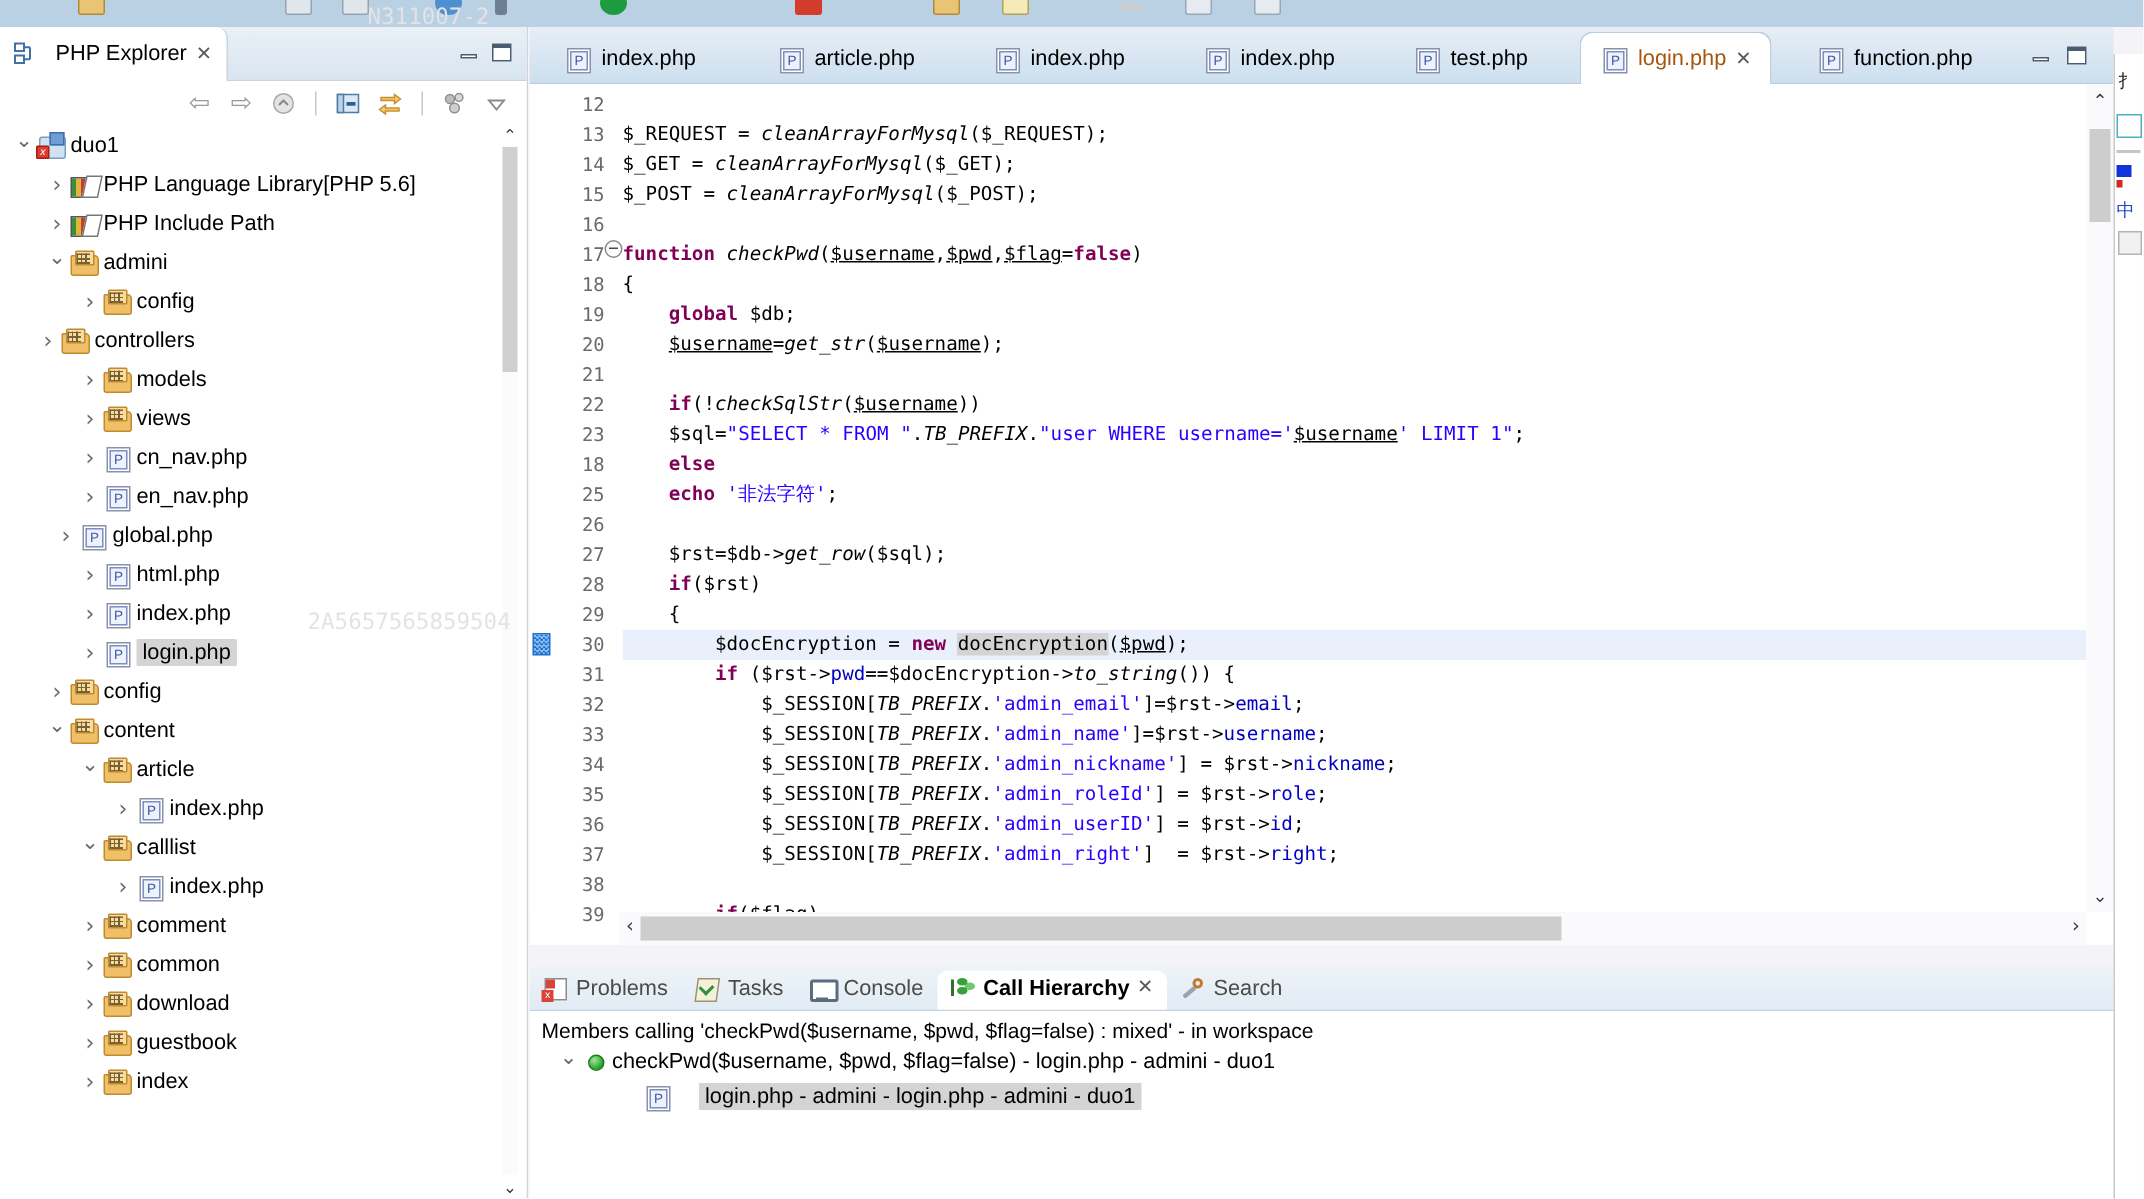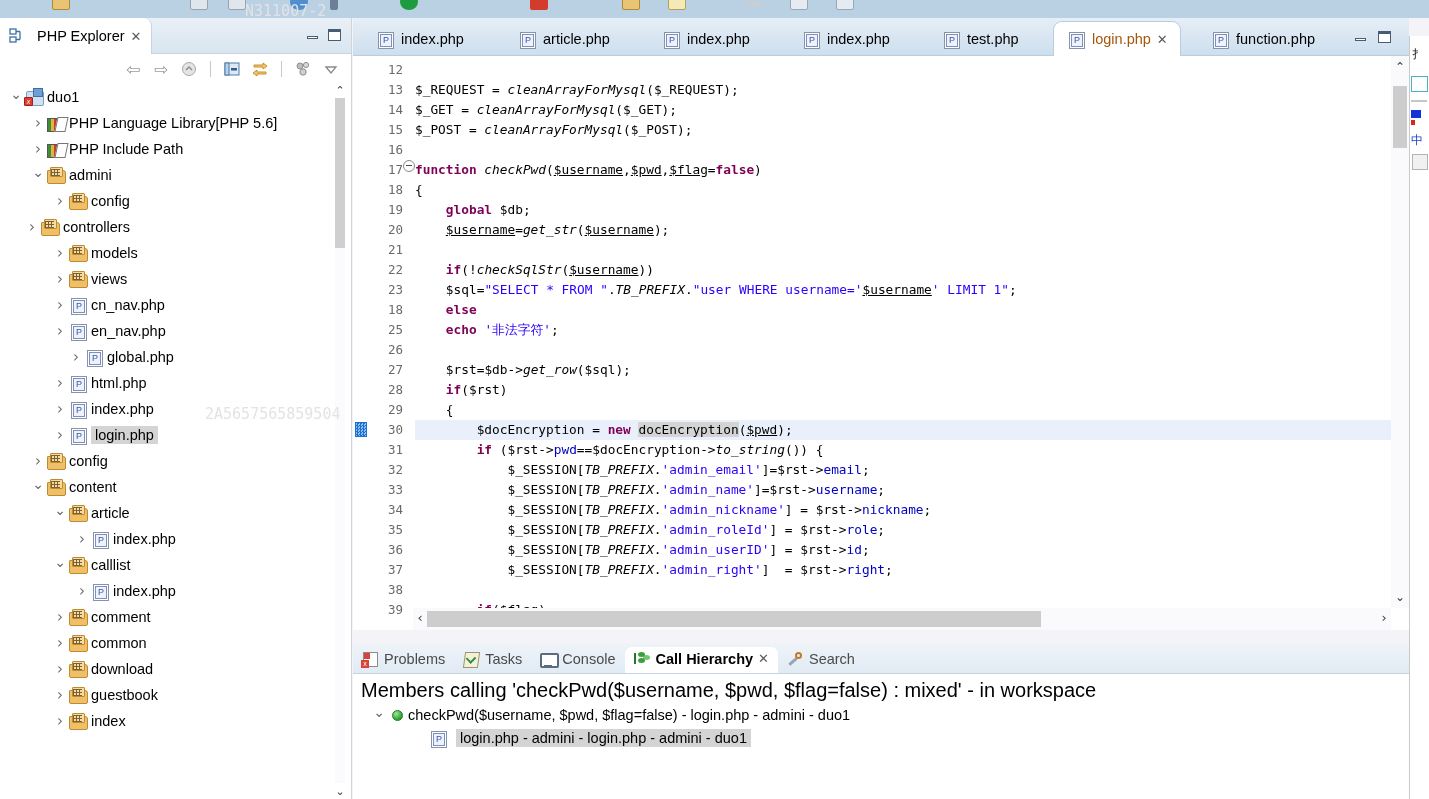--- a/index.html
+++ b/index.html
@@ -314,33 +314,33 @@
     background:#2f6f2f;}
   .ic-call i { position:absolute; left:5px; top:1px; width:7px; height:5px; background:#3aa03a;
     border-radius:50%; box-shadow: 0 6px 0 #3aa03a, 5px 3px 0 #6fc96f;}
   
   .ic-srch::before { content:""; position:absolute; left:2px; top:9px; width:10px; height:3px;
     background:#9aa4b0; transform: rotate(-40deg); border-radius:1px;}
   .ic-srch i { position:absolute; left:9px; top:1px; width:7px; height:7px;
     border:2px solid #c07a2e; border-radius:50%; }
 
   #bottom-header {
-    padding: 5px 8px 2px 8px; font-size:20px; color:#000;
+    padding: 5px 8px 2px 8px; font-size:14px; color:#000;
   }
   .bh-row {
     display:flex; align-items:center; gap:5px; font-size:14.5px;
     padding: 3px 0 3px 18px; white-space:nowrap;
   }
   .bh-row.indent { padding-left: 54px; }
   .green-dot {
     width:11px; height:11px; border-radius:50%;
     background: radial-gradient(circle at 35% 30%, #9ce89c, #2ba02b 70%);
     border:1px solid #1d7a1d; flex:0 0 11px;
   }
-  .sel-bg { background:#d4d4d4; padding:1px 4px; }
+  .sel-bg { background:#d4d4d4; padding:1px 4px;margin-left:10px; }
 
   
   #right-edge {
     position:absolute; right:0; top:18px; width:20px; height:781px;
     background:#ffffff; border-left:1px solid #c9c9c9;
     overflow:hidden;
   }
   #right-edge .re-item { position:absolute; }
   .wm2 { position:absolute; color:#e4e2e6; font-size:16px; pointer-events:none;
     font-family:"DejaVu Sans Mono", monospace; white-space:nowrap; user-select:none;}
@@ -486,21 +486,21 @@
         <div class="trow" style="padding-left:52px">
           <span class="twist closed"></span>
           <span class="ico ic-php"></span>
           <span class="lbl">cn_nav.php</span>
         </div>
         <div class="trow" style="padding-left:52px">
           <span class="twist closed"></span>
           <span class="ico ic-php"></span>
           <span class="lbl">en_nav.php</span>
         </div>
-        <div class="trow" style="padding-left:68px">
+        <div class="trow" style="padding-left:36px">
           <span class="twist closed"></span>
           <span class="ico ic-php"></span>
           <span class="lbl">global.php</span>
         </div>
         <div class="trow" style="padding-left:52px">
           <span class="twist closed"></span>
           <span class="ico ic-php"></span>
           <span class="lbl">html.php</span>
         </div>
         <div class="trow" style="padding-left:52px">

